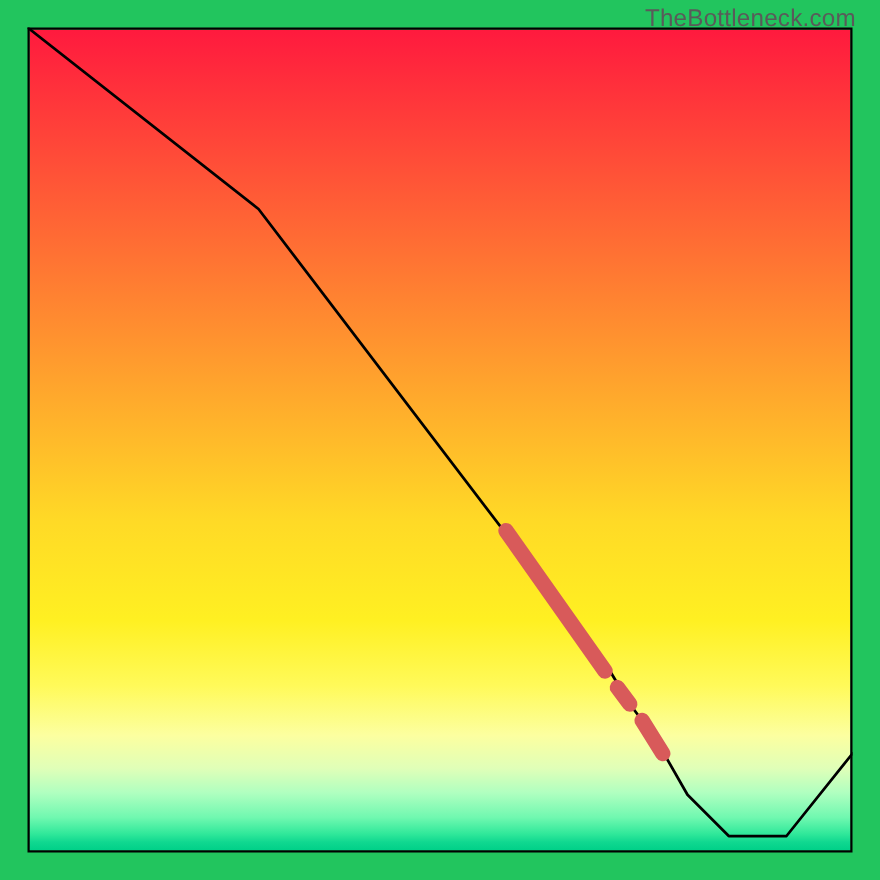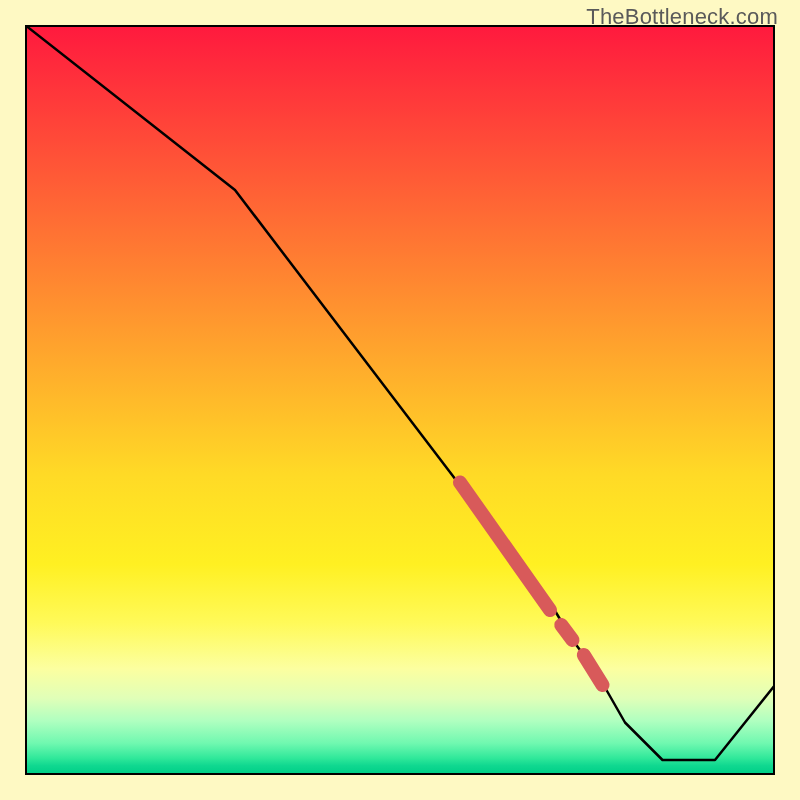--- a/index.html
+++ b/index.html
@@ -7,21 +7,21 @@
     padding: 0;
     width: 800px;
     height: 800px;
     overflow: hidden;
     font-family: Arial, Helvetica, sans-serif;
   }
   .chart-container {
     position: relative;
     width: 800px;
     height: 800px;
-    background: #fef9c3;
+    background: #22c55e;
   }
   .plot-area {
     position: absolute;
     left: 25px;
     top: 25px;
     width: 750px;
     height: 750px;
     background: linear-gradient(to bottom,
       #ff1a3e 0%,
       #ff3a3a 10%,

